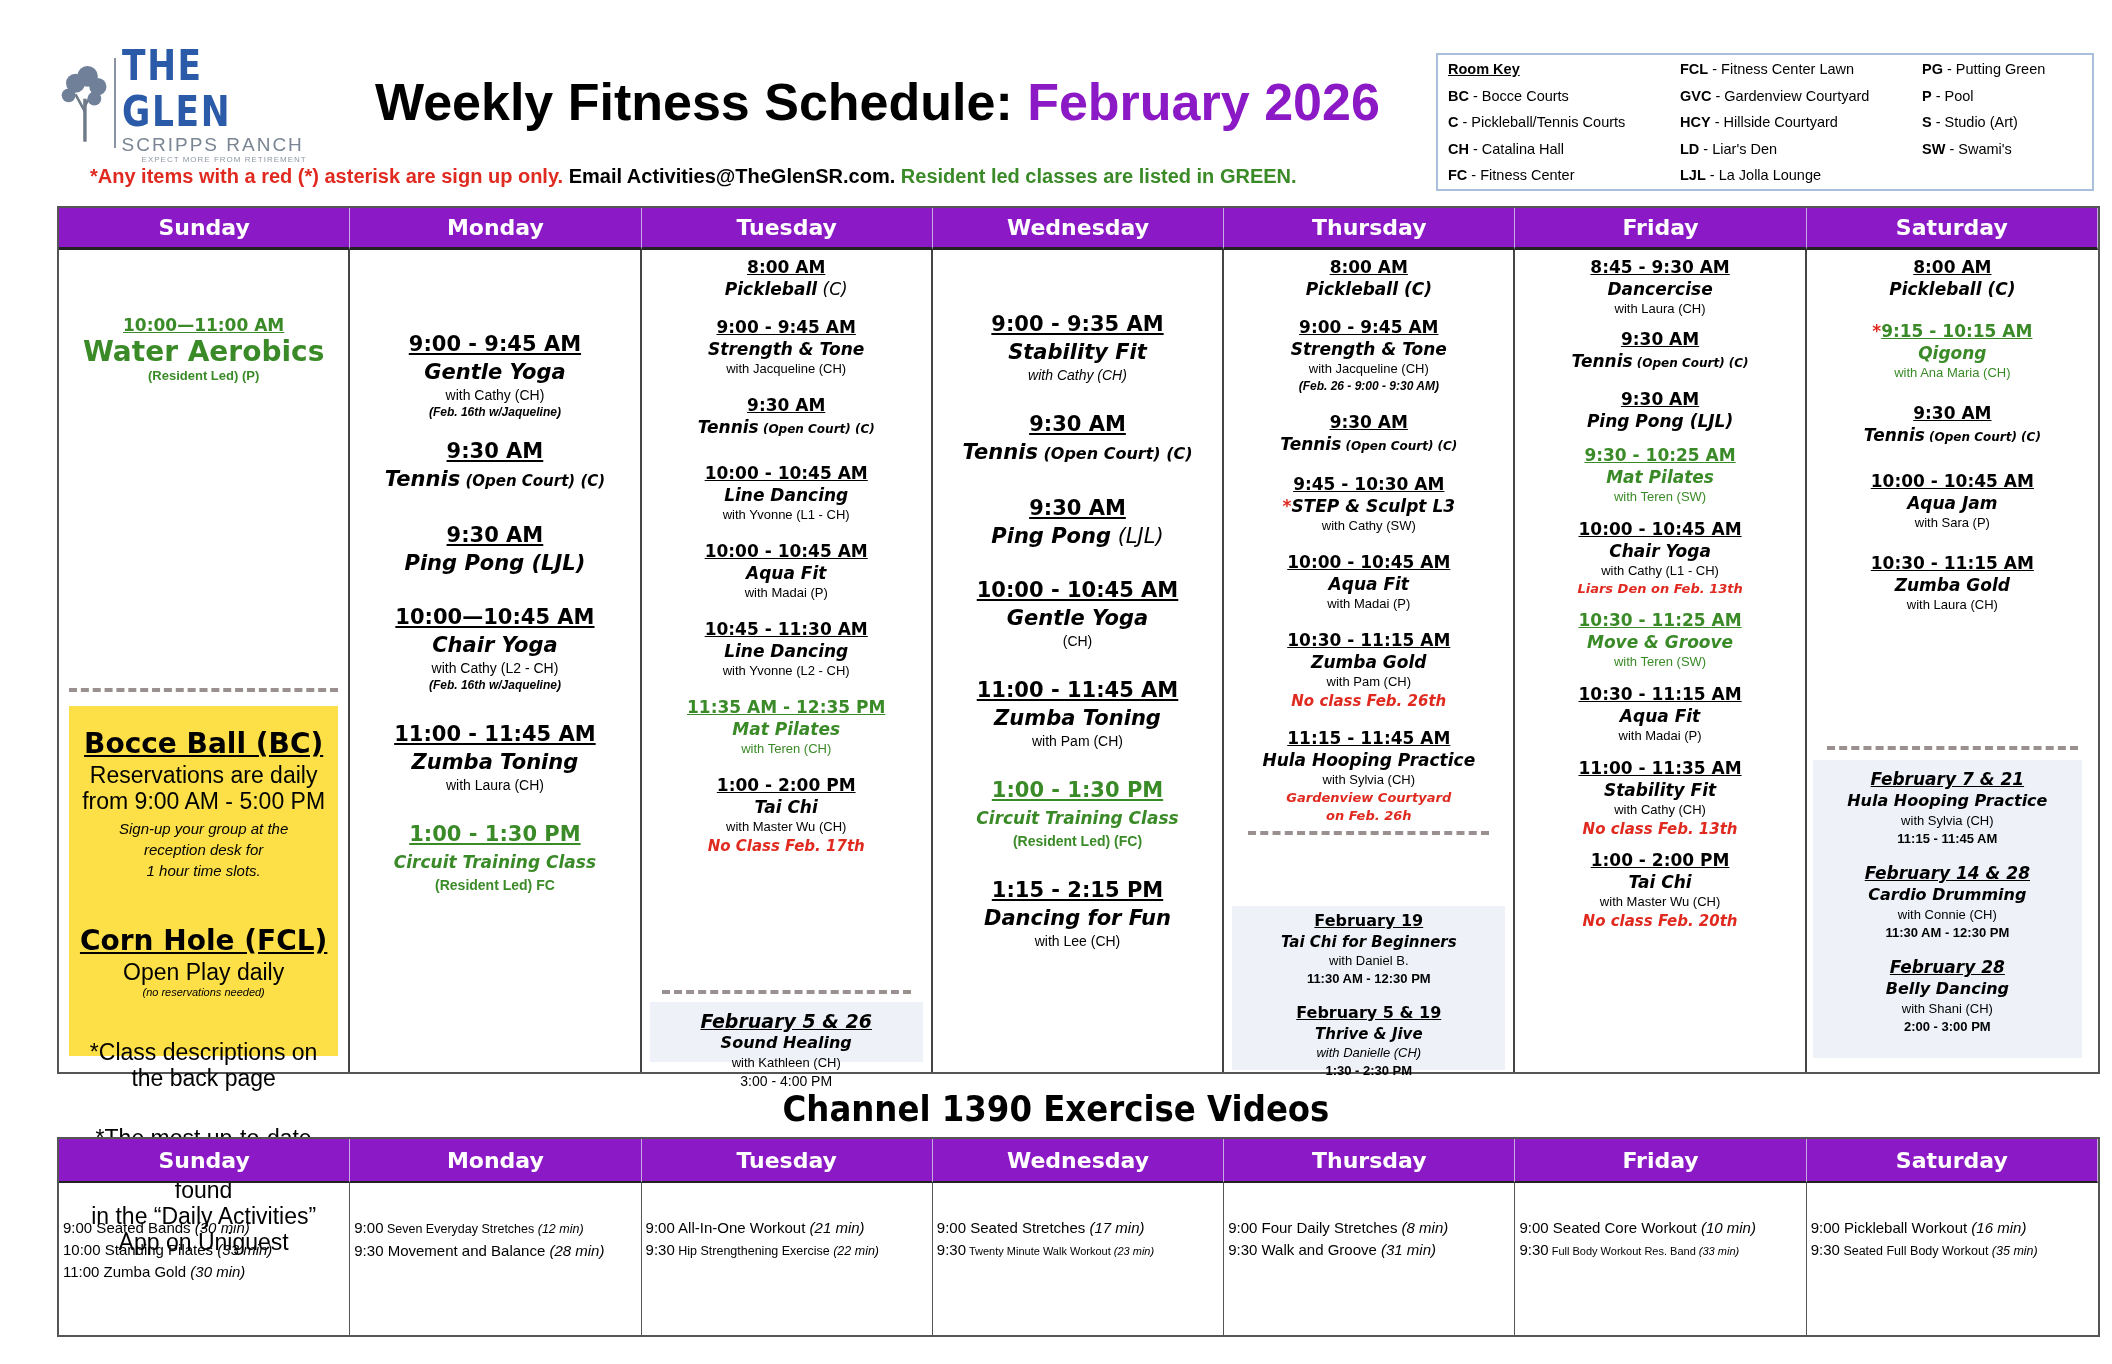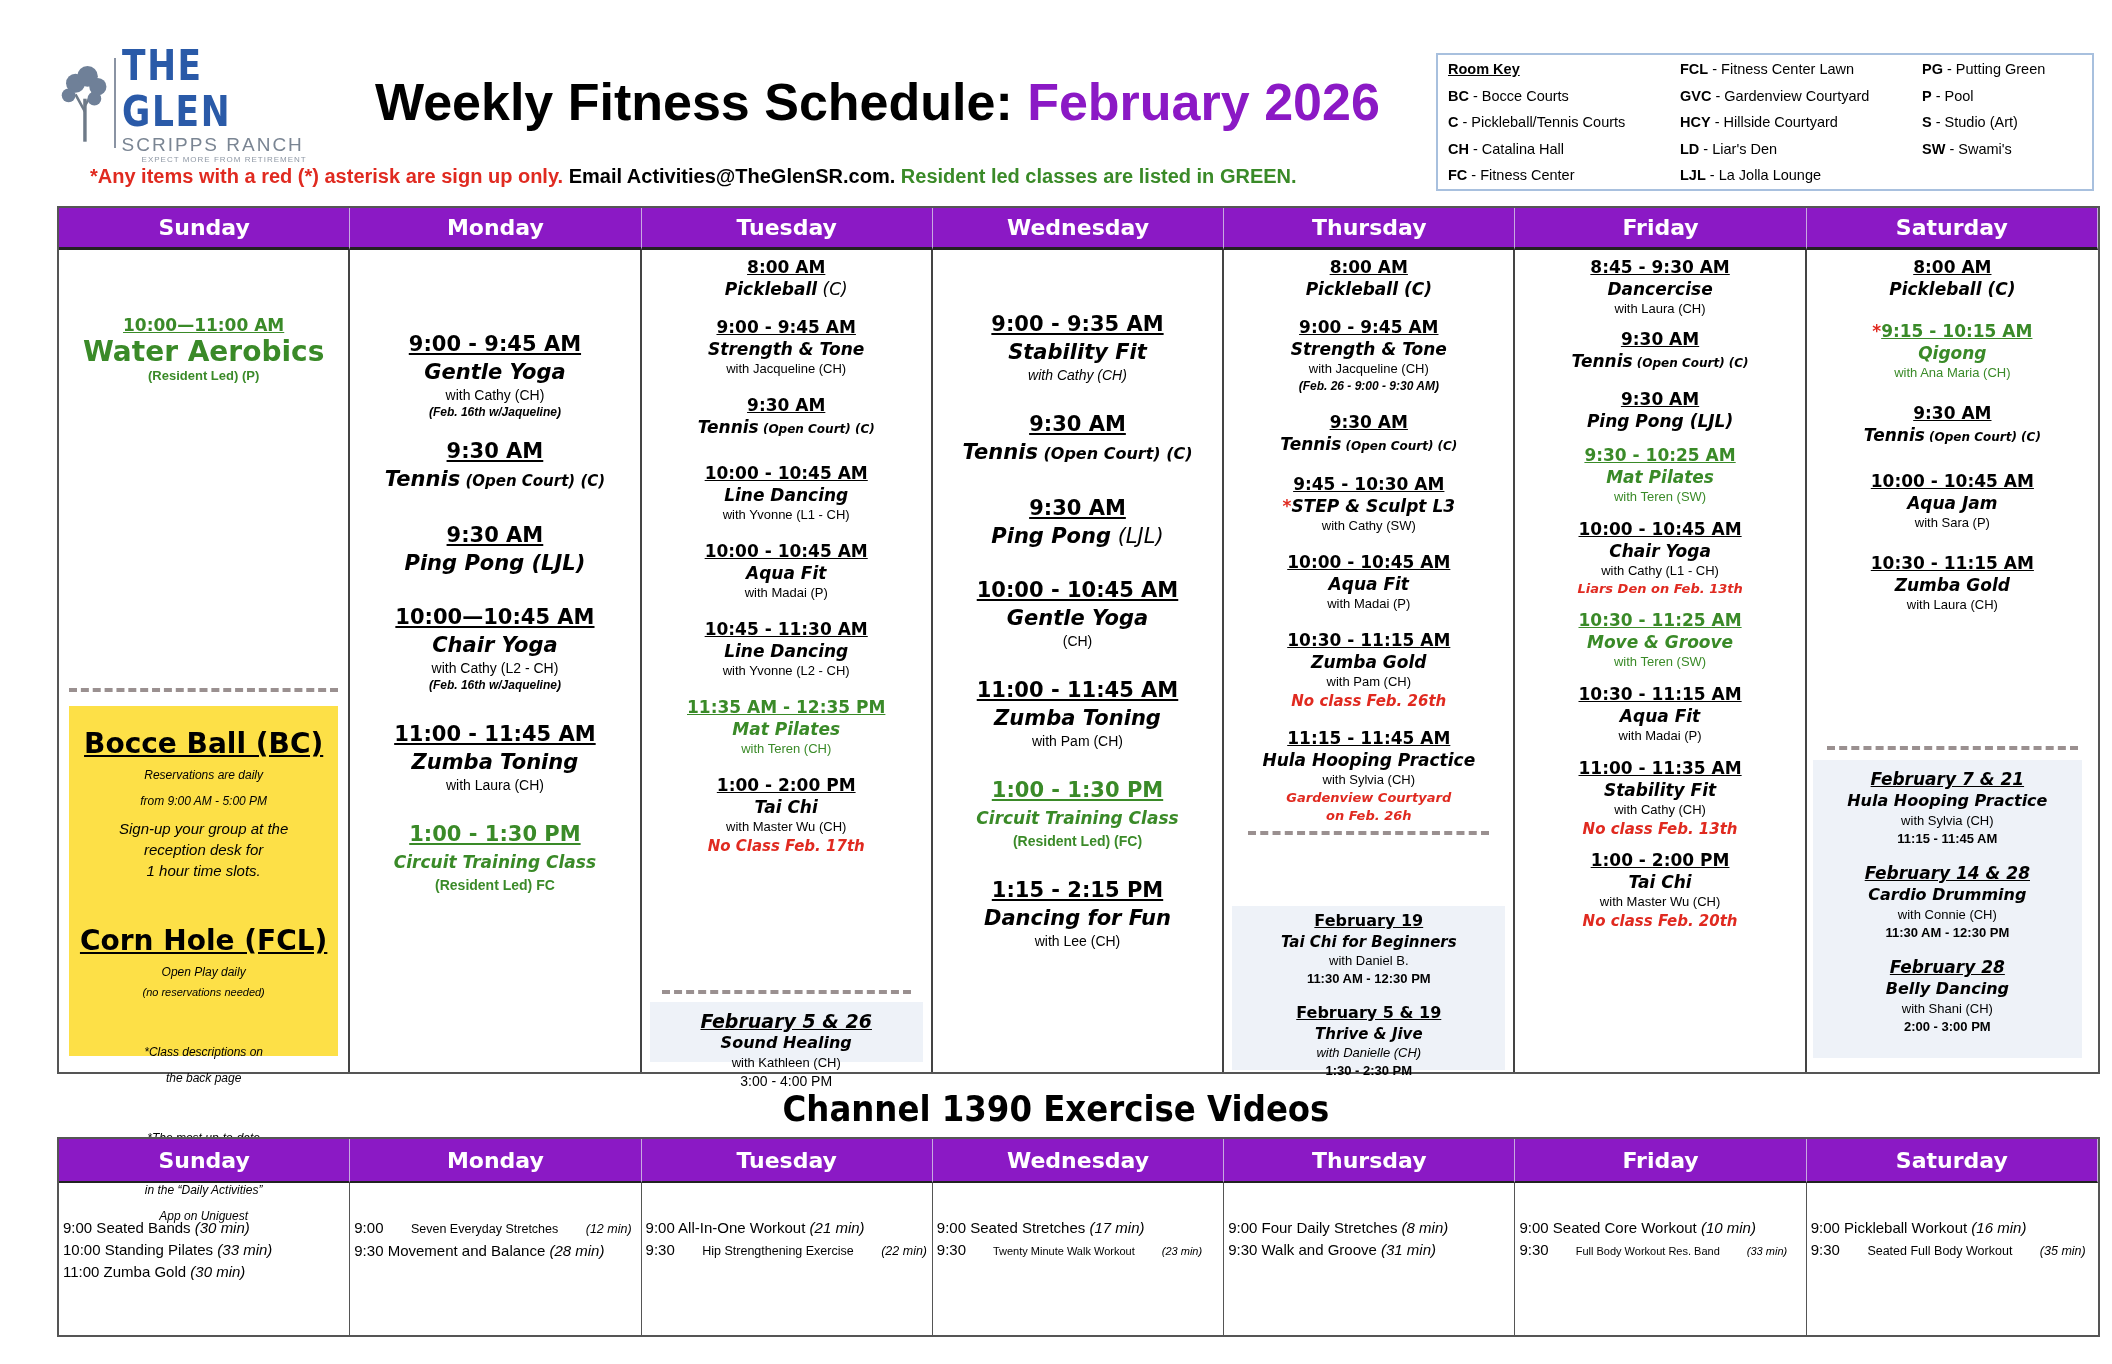--- a/index.html
+++ b/index.html
@@ -50,32 +50,32 @@
   .panel { background: #eef2f8; padding: 8px 4px; }
   .panel .ph { font-family: "DejaVu Sans", sans-serif; font-weight: bold; text-decoration: underline; font-size: 17px; line-height: 22px; }
   .panel .ph.it { font-style: italic; }
   .panel .pn { font-family: "DejaVu Sans", sans-serif; font-weight: bold; font-style: italic; font-size: 16px; line-height: 22px; }
   .panel .pw { font-size: 13px; line-height: 18px; }
   .panel .pt { font-weight: bold; font-size: 13px; line-height: 18px; }
   .panel .blk { margin-bottom: 14px; }
 
   .sun-box { position: absolute; left: 10px; right: 10px; top: 456px; bottom: 16px; background: #fde047; padding: 20px 6px; }
   .sun-box .h { font-family: "DejaVu Sans", sans-serif; font-weight: bold; text-decoration: underline; font-size: 28px; line-height: 36px; }
-  .sun-box .p { font-size: 12px; line-height: 26px; font-style: italic; }
+  .sun-box .p { font-size: 23px; line-height: 26px; }
   .sun-box .i { font-style: italic; font-size: 15px; line-height: 21px; }
   .sun-box .xs { font-style: italic; font-size: 11px; line-height: 14px; }
 
   
   .videos-title { position: absolute; left: 0; width: 2112px; top: 1088px; text-align: center; font-family: "DejaVu Sans", sans-serif; font-weight: bold; font-size: 36px; transform: scaleX(0.9); }
   .videos { position: absolute; left: 57px; top: 1137px; width: 2043px; height: 200px; border: 2px solid #555; display: grid; grid-template-columns: repeat(7, 1fr); grid-template-rows: 44px 1fr; }
   .videos .day-head { border-bottom: 2px solid #222; }
   .vcol { border-right: 1px solid #555; padding: 34px 4px 0 4px; font-size: 15px; line-height: 22px; white-space: nowrap; overflow: hidden; }
   .vcol:last-child { border-right: none; }
   .vcol .dur { font-style: italic; }
-  .vcol .small { font-size: 12.5px; padding-left: 24px; }
+  .vcol .small { font-size: 12.5px; }
 </style>
 </head>
 <body>
 
 <div class="logo">
   <svg class="logo-tree" viewBox="0 0 58 90">
     <rect x="27" y="40" width="4" height="50" fill="#6e7a88"></rect>
     <path d="M29 55 L18 35 M29 48 L40 30" stroke="#6e7a88" stroke-width="3" fill="none"></path>
     <circle cx="18" cy="22" r="11" fill="#6f8098"></circle>
     <circle cx="32" cy="14" r="12" fill="#6f8098"></circle>

